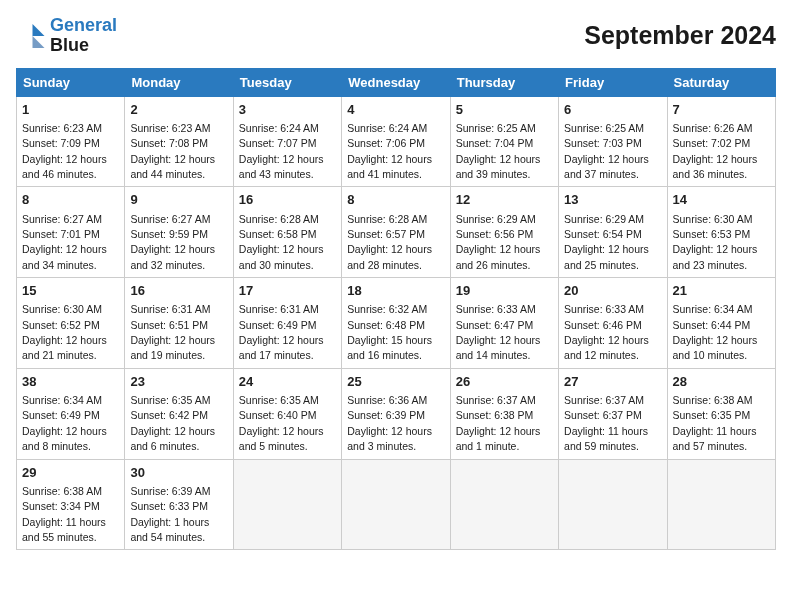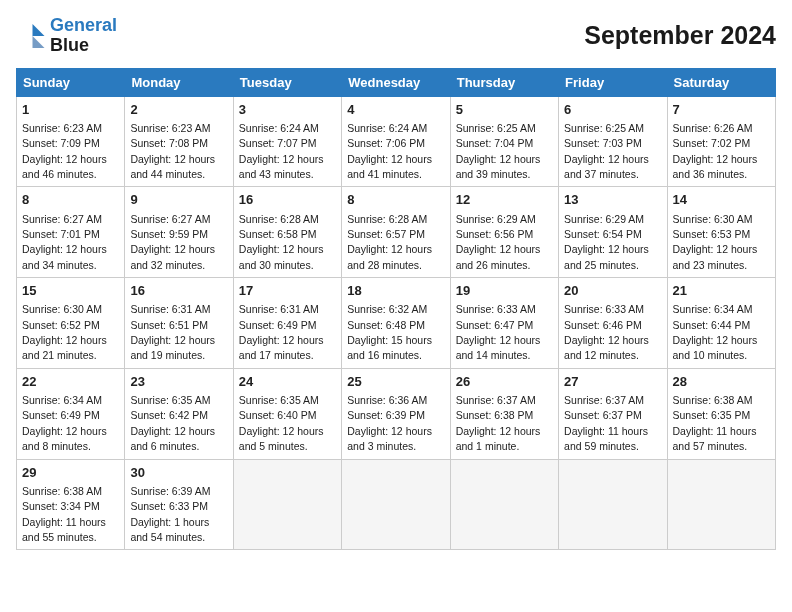--- a/index.html
+++ b/index.html
@@ -138,21 +138,21 @@
       <tr>
         <td><span class="day-num">15</span><span class="day-info">Sunrise: 6:30 AM</span><br><span class="day-info">Sunset: 6:52 PM</span><br><span class="day-info">Daylight: 12 hours and 21 minutes.</span></td>
         <td><span class="day-num">16</span><span class="day-info">Sunrise: 6:31 AM</span><br><span class="day-info">Sunset: 6:51 PM</span><br><span class="day-info">Daylight: 12 hours and 19 minutes.</span></td>
         <td><span class="day-num">17</span><span class="day-info">Sunrise: 6:31 AM</span><br><span class="day-info">Sunset: 6:49 PM</span><br><span class="day-info">Daylight: 12 hours and 17 minutes.</span></td>
         <td><span class="day-num">18</span><span class="day-info">Sunrise: 6:32 AM</span><br><span class="day-info">Sunset: 6:48 PM</span><br><span class="day-info">Daylight: 15 hours and 16 minutes.</span></td>
         <td><span class="day-num">19</span><span class="day-info">Sunrise: 6:33 AM</span><br><span class="day-info">Sunset: 6:47 PM</span><br><span class="day-info">Daylight: 12 hours and 14 minutes.</span></td>
         <td><span class="day-num">20</span><span class="day-info">Sunrise: 6:33 AM</span><br><span class="day-info">Sunset: 6:46 PM</span><br><span class="day-info">Daylight: 12 hours and 12 minutes.</span></td>
         <td><span class="day-num">21</span><span class="day-info">Sunrise: 6:34 AM</span><br><span class="day-info">Sunset: 6:44 PM</span><br><span class="day-info">Daylight: 12 hours and 10 minutes.</span></td>
       </tr>
       <tr>
-        <td><span class="day-num">22</span><span class="day-info">Sunrise: 6:34 AM</span><br><span class="day-info">Sunset: 6:49 PM</span><br><span class="day-info">Daylight: 12 hours and 8 minutes.</span></td>
+        <td><span class="day-num">38</span><span class="day-info">Sunrise: 6:34 AM</span><br><span class="day-info">Sunset: 6:49 PM</span><br><span class="day-info">Daylight: 12 hours and 8 minutes.</span></td>
         <td><span class="day-num">23</span><span class="day-info">Sunrise: 6:35 AM</span><br><span class="day-info">Sunset: 6:42 PM</span><br><span class="day-info">Daylight: 12 hours and 6 minutes.</span></td>
         <td><span class="day-num">24</span><span class="day-info">Sunrise: 6:35 AM</span><br><span class="day-info">Sunset: 6:40 PM</span><br><span class="day-info">Daylight: 12 hours and 5 minutes.</span></td>
         <td><span class="day-num">25</span><span class="day-info">Sunrise: 6:36 AM</span><br><span class="day-info">Sunset: 6:39 PM</span><br><span class="day-info">Daylight: 12 hours and 3 minutes.</span></td>
         <td><span class="day-num">26</span><span class="day-info">Sunrise: 6:37 AM</span><br><span class="day-info">Sunset: 6:38 PM</span><br><span class="day-info">Daylight: 12 hours and 1 minute.</span></td>
         <td><span class="day-num">27</span><span class="day-info">Sunrise: 6:37 AM</span><br><span class="day-info">Sunset: 6:37 PM</span><br><span class="day-info">Daylight: 11 hours and 59 minutes.</span></td>
         <td><span class="day-num">28</span><span class="day-info">Sunrise: 6:38 AM</span><br><span class="day-info">Sunset: 6:35 PM</span><br><span class="day-info">Daylight: 11 hours and 57 minutes.</span></td>
       </tr>
       <tr>
         <td><span class="day-num">29</span><span class="day-info">Sunrise: 6:38 AM</span><br><span class="day-info">Sunset: 3:34 PM</span><br><span class="day-info">Daylight: 11 hours and 55 minutes.</span></td>
         <td><span class="day-num">30</span><span class="day-info">Sunrise: 6:39 AM</span><br><span class="day-info">Sunset: 6:33 PM</span><br><span class="day-info">Daylight: 1 hours and 54 minutes.</span></td>

